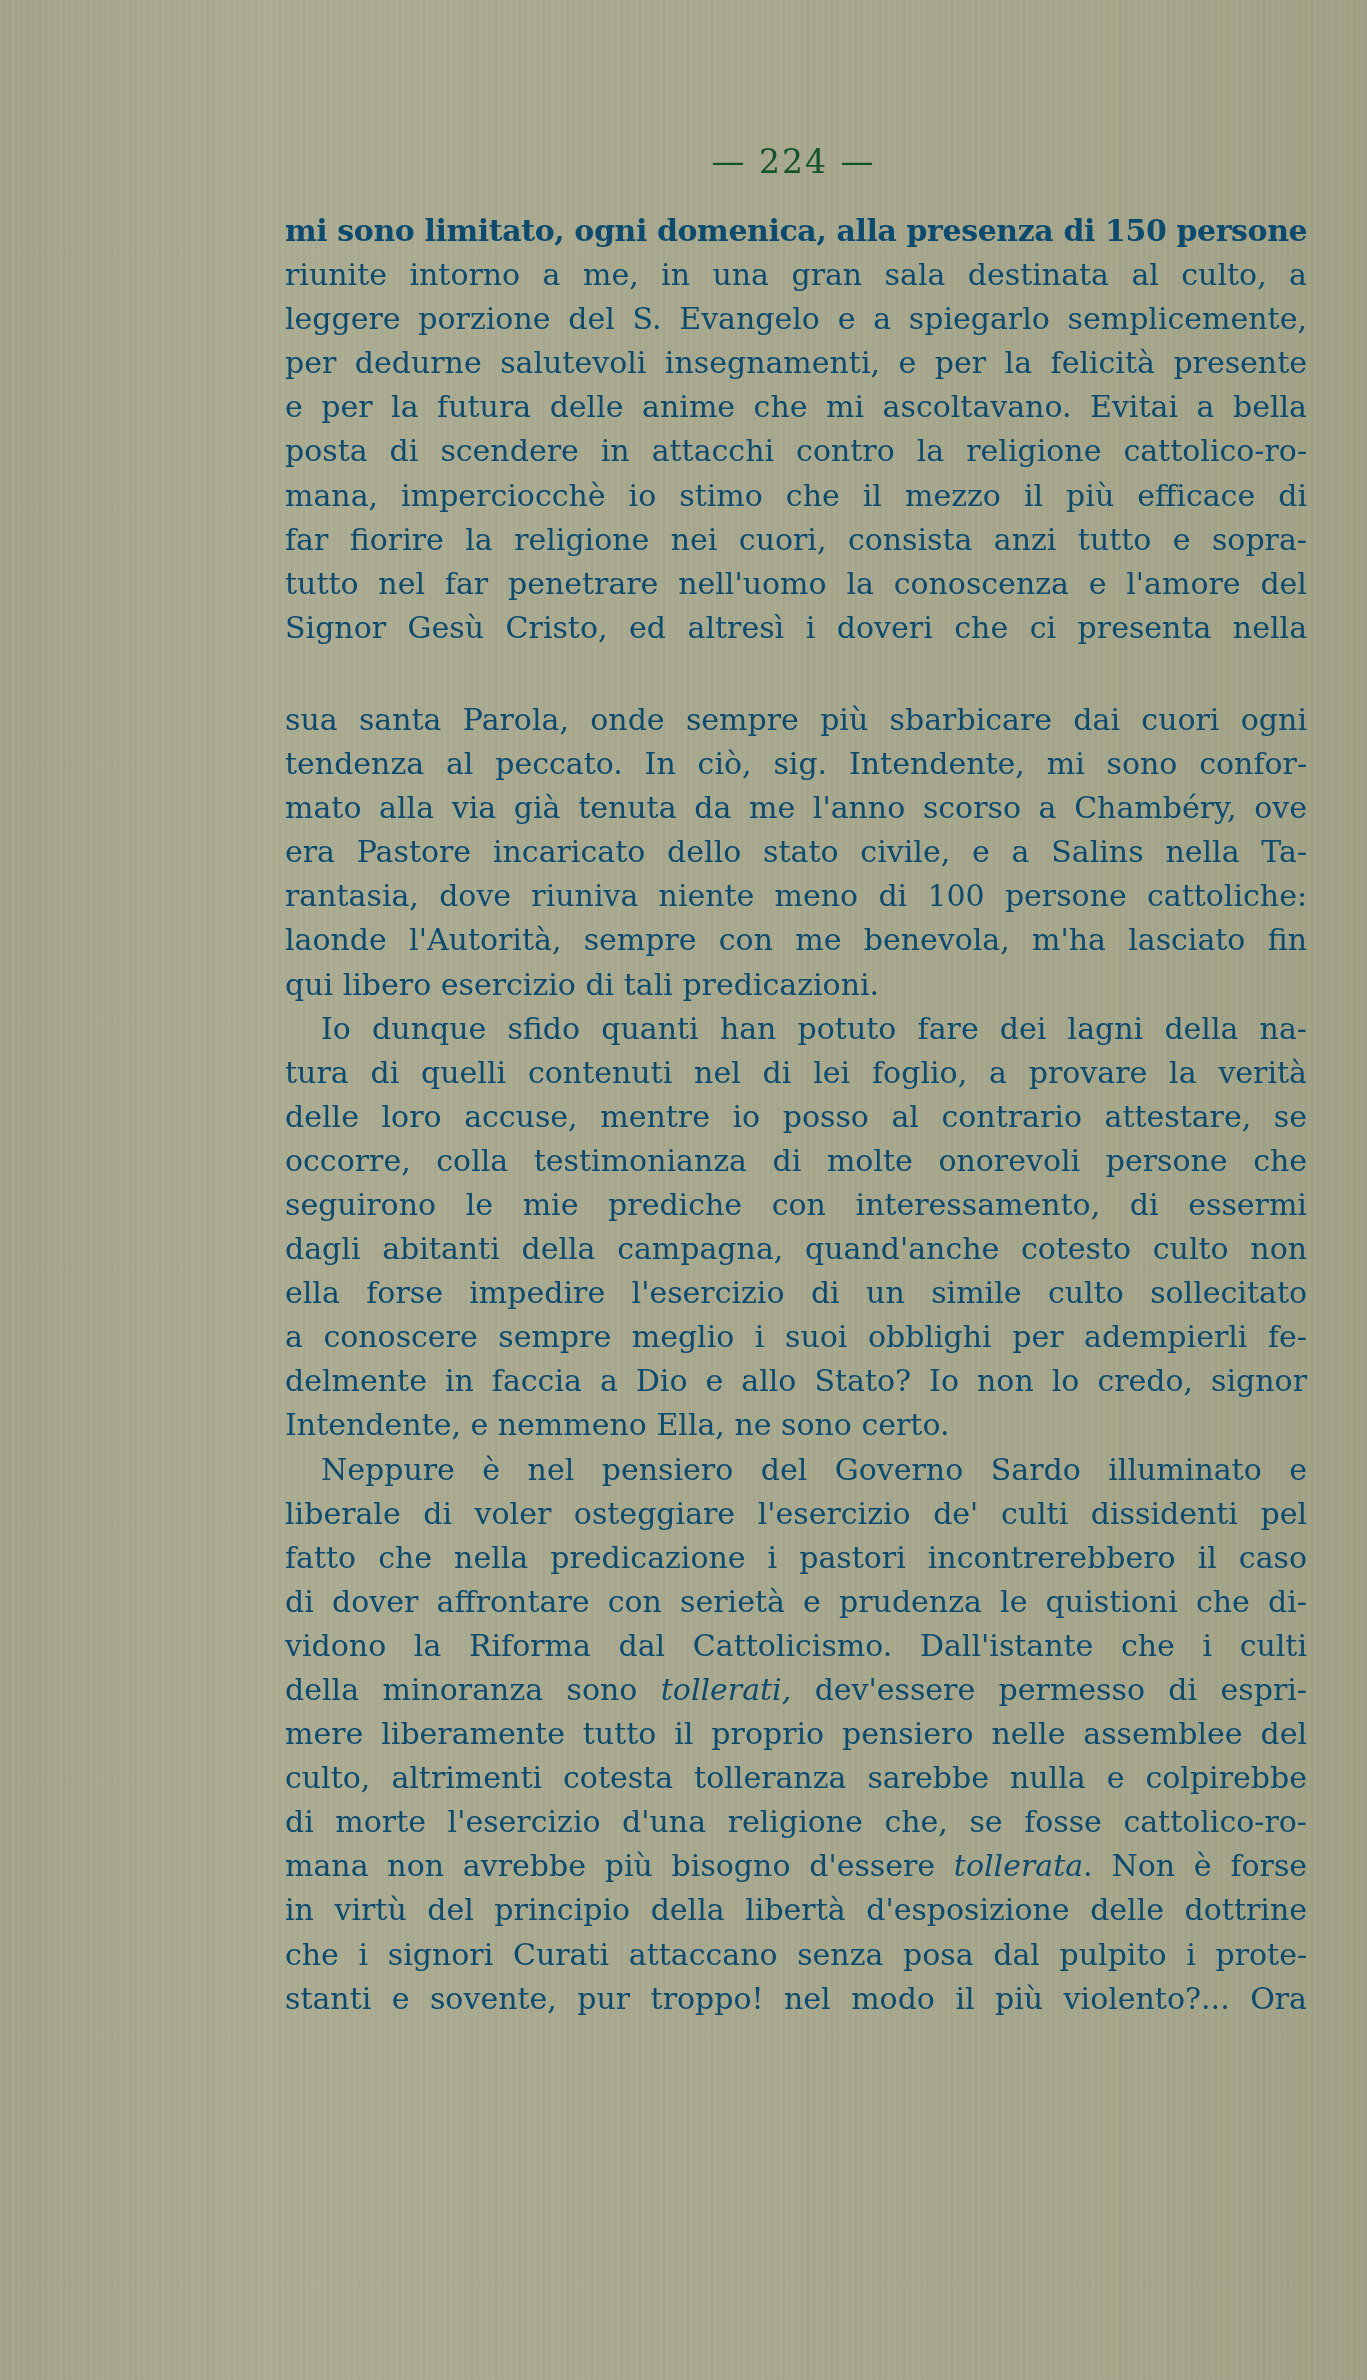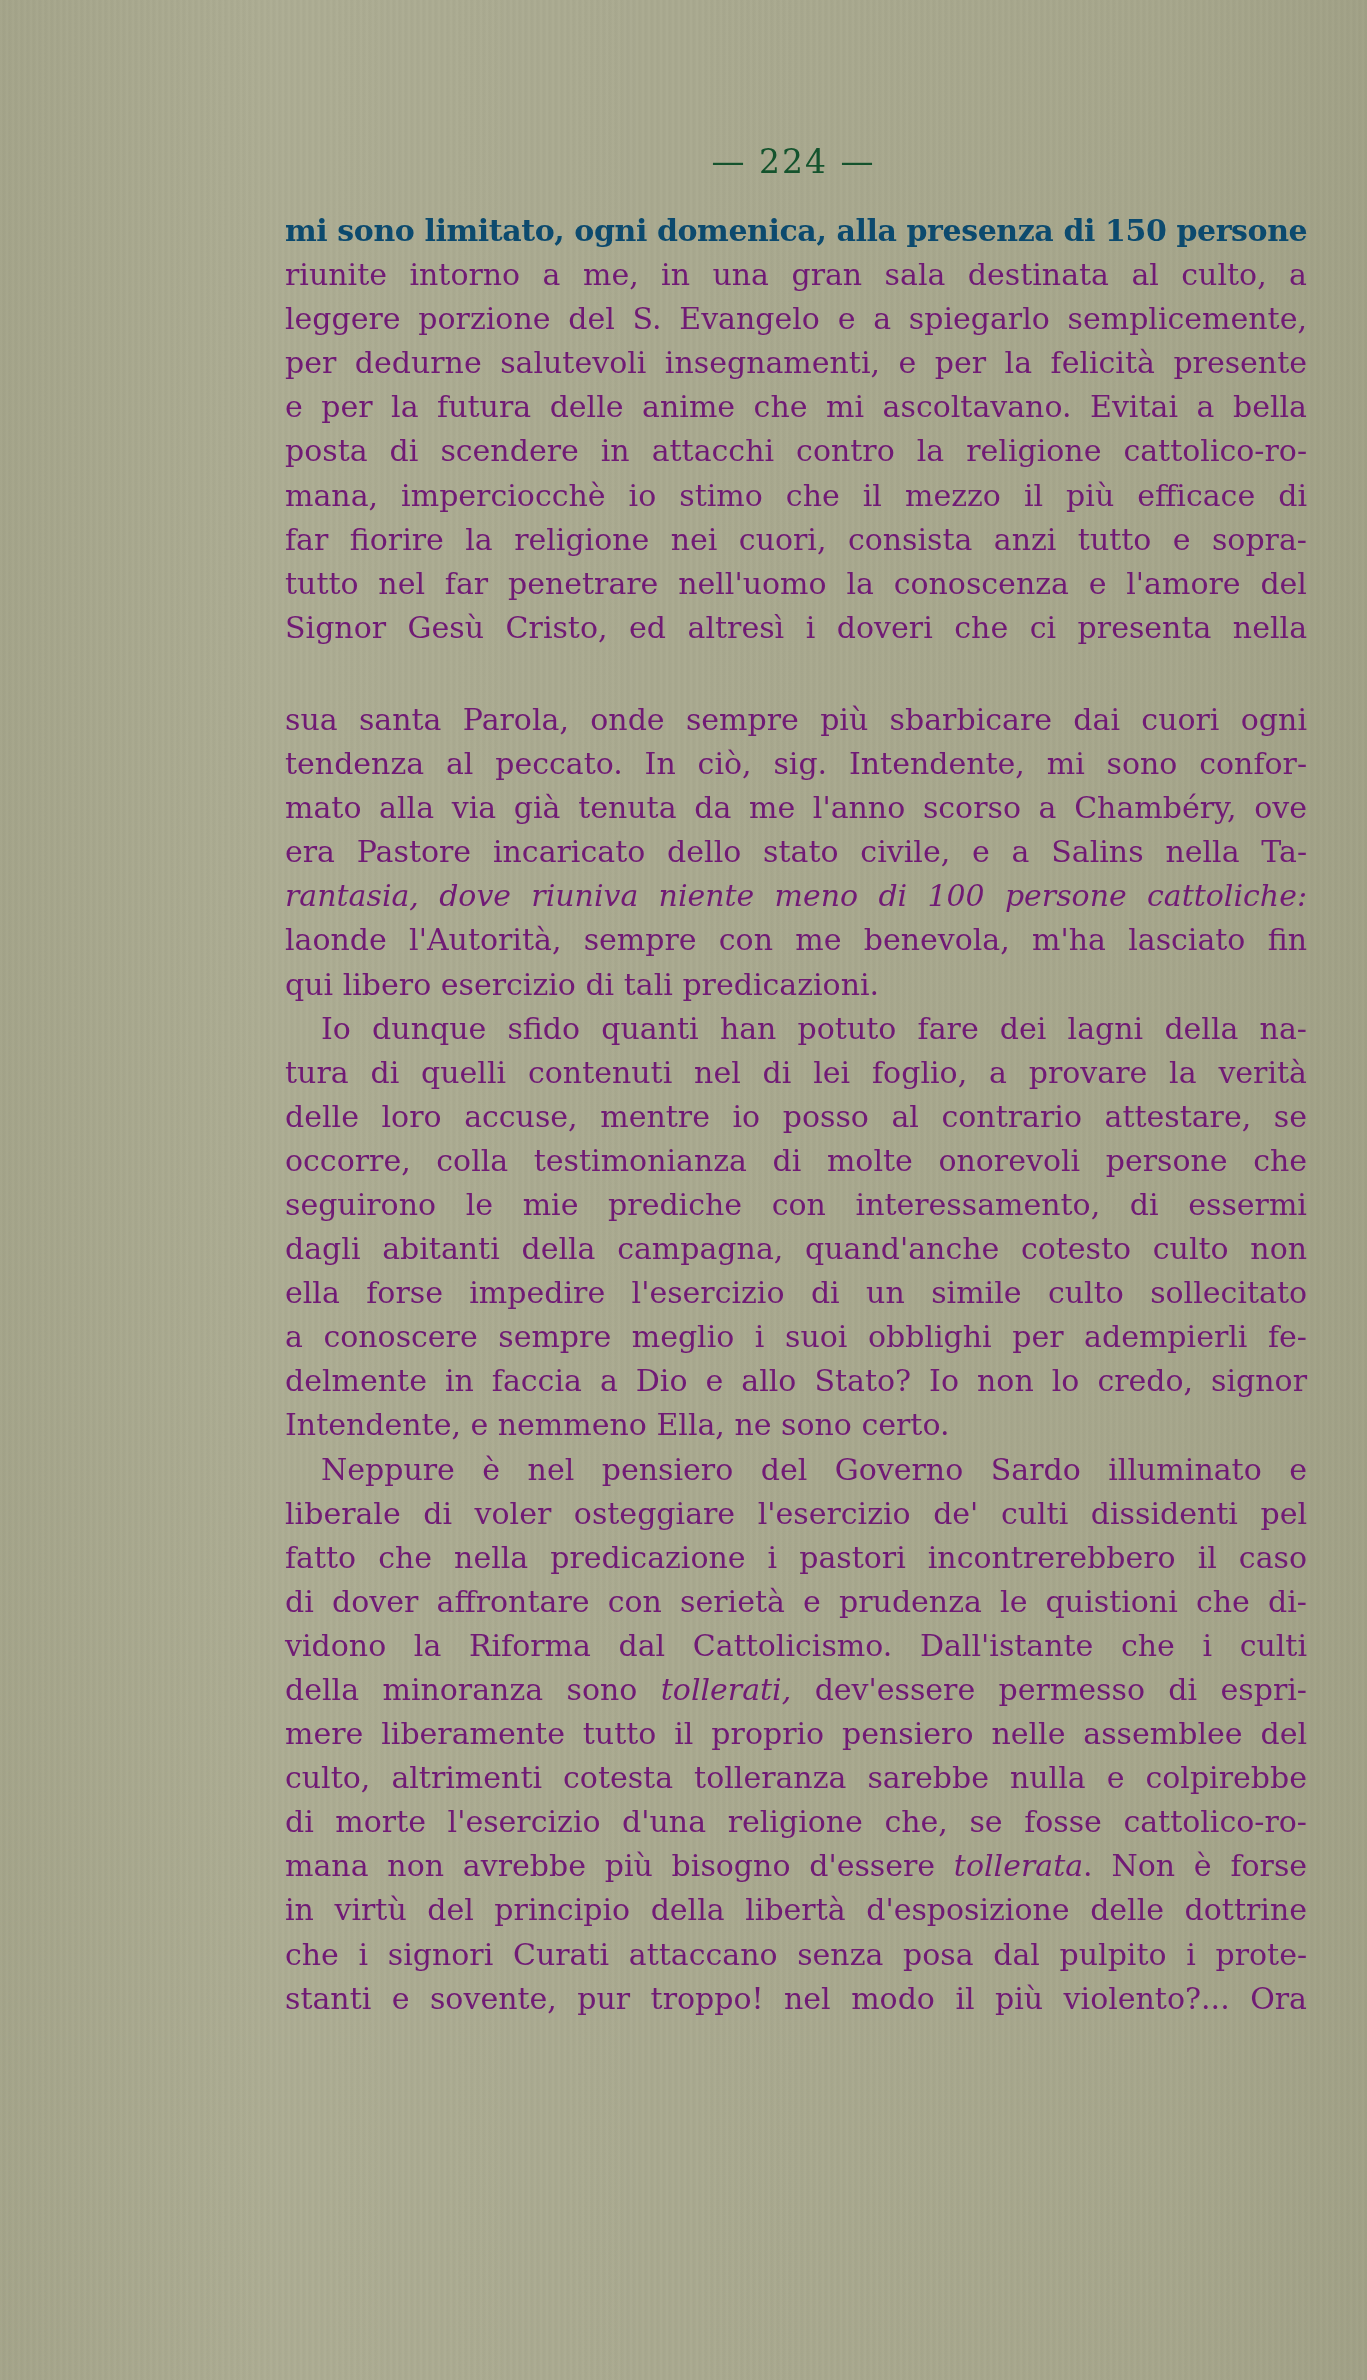--- a/index.html
+++ b/index.html
@@ -37,21 +37,21 @@
   .body-text {
     position: absolute;
     top: 209px;
     left: 285px;
     width: 1022px;
   }
   .line {
     height: 44.1px;
     line-height: 44.1px;
     font-size: 30px;
-    color: #701a75;
+    color: #0c4a6e;
     white-space: nowrap;
     text-align: justify;
     text-align-last: justify;
     overflow: visible;
   }
   .line.last {
     text-align-last: left;
   }
   .line.indent {
     padding-left: 36px;
@@ -79,21 +79,21 @@
     <div class="line" style="word-spacing: 8.99px; text-align-last: left;">e per la futura delle anime che mi ascoltavano. Evitai a bella</div>
     <div class="line" style="word-spacing: 12.47px; text-align-last: left;">posta di scendere in attacchi contro la religione cattolico-ro-</div>
     <div class="line" style="word-spacing: 13.49px; text-align-last: left;">mana, imperciocchè io stimo che il mezzo il più efficace di</div>
     <div class="line" style="word-spacing: 11.87px; text-align-last: left;">far fiorire la religione nei cuori, consista anzi tutto e sopra-</div>
     <div class="line" style="word-spacing: 10.27px; text-align-last: left;">tutto nel far penetrare nell'uomo la conoscenza e l'amore del</div>
     <div class="line" style="word-spacing: 12px; text-align-last: left;">Signor Gesù Cristo, ed altresì i doveri che ci presenta nella</div>
     <div class="line" style="word-spacing: 11.79px; text-align-last: left; margin-top: 48px;">sua santa Parola, onde sempre più sbarbicare dai cuori ogni</div>
     <div class="line" style="word-spacing: 12.28px; text-align-last: left;">tendenza al peccato. In ciò, sig. Intendente, mi sono confor-</div>
     <div class="line" style="word-spacing: 8.12px; text-align-last: left;">mato alla via già tenuta da me l'anno scorso a Chambéry, ove</div>
     <div class="line" style="word-spacing: 12.27px; text-align-last: left;">era Pastore incaricato dello stato civile, e a Salins nella Ta-</div>
-    <div class="line" style="word-spacing: 10.69px; text-align-last: left; font-style: italic;">rantasia, dove riuniva niente meno di 100 persone cattoliche:</div>
+    <div class="line" style="word-spacing: 10.69px; text-align-last: left;">rantasia, dove riuniva niente meno di 100 persone cattoliche:</div>
     <div class="line" style="word-spacing: 12.71px; text-align-last: left;">laonde l'Autorità, sempre con me benevola, m'ha lasciato fin</div>
     <div class="line last">qui libero esercizio di tali predicazioni.</div>
     <div class="line indent" style="word-spacing: 11.66px; text-align-last: left;">Io dunque sfido quanti han potuto fare dei lagni della na-</div>
     <div class="line" style="word-spacing: 12.3px; text-align-last: left;">tura di quelli contenuti nel di lei foglio, a provare la verità</div>
     <div class="line" style="word-spacing: 13.05px; text-align-last: left;">delle loro accuse, mentre io posso al contrario attestare, se</div>
     <div class="line" style="word-spacing: 16.04px; text-align-last: left;">occorre, colla testimonianza di molte onorevoli persone che</div>
     <div class="line" style="word-spacing: 20.1px; text-align-last: left;">seguirono le mie prediche con interessamento, di essermi</div>
     <div class="line" style="word-spacing: 12.14px; text-align-last: left;">dagli abitanti della campagna, quand'anche cotesto culto non</div>
     <div class="line" style="word-spacing: 16.86px; text-align-last: left;">ella forse impedire l'esercizio di un simile culto sollecitato</div>
     <div class="line" style="word-spacing: 11px; text-align-last: left;">a conoscere sempre meglio i suoi obblighi per adempierli fe-</div>

